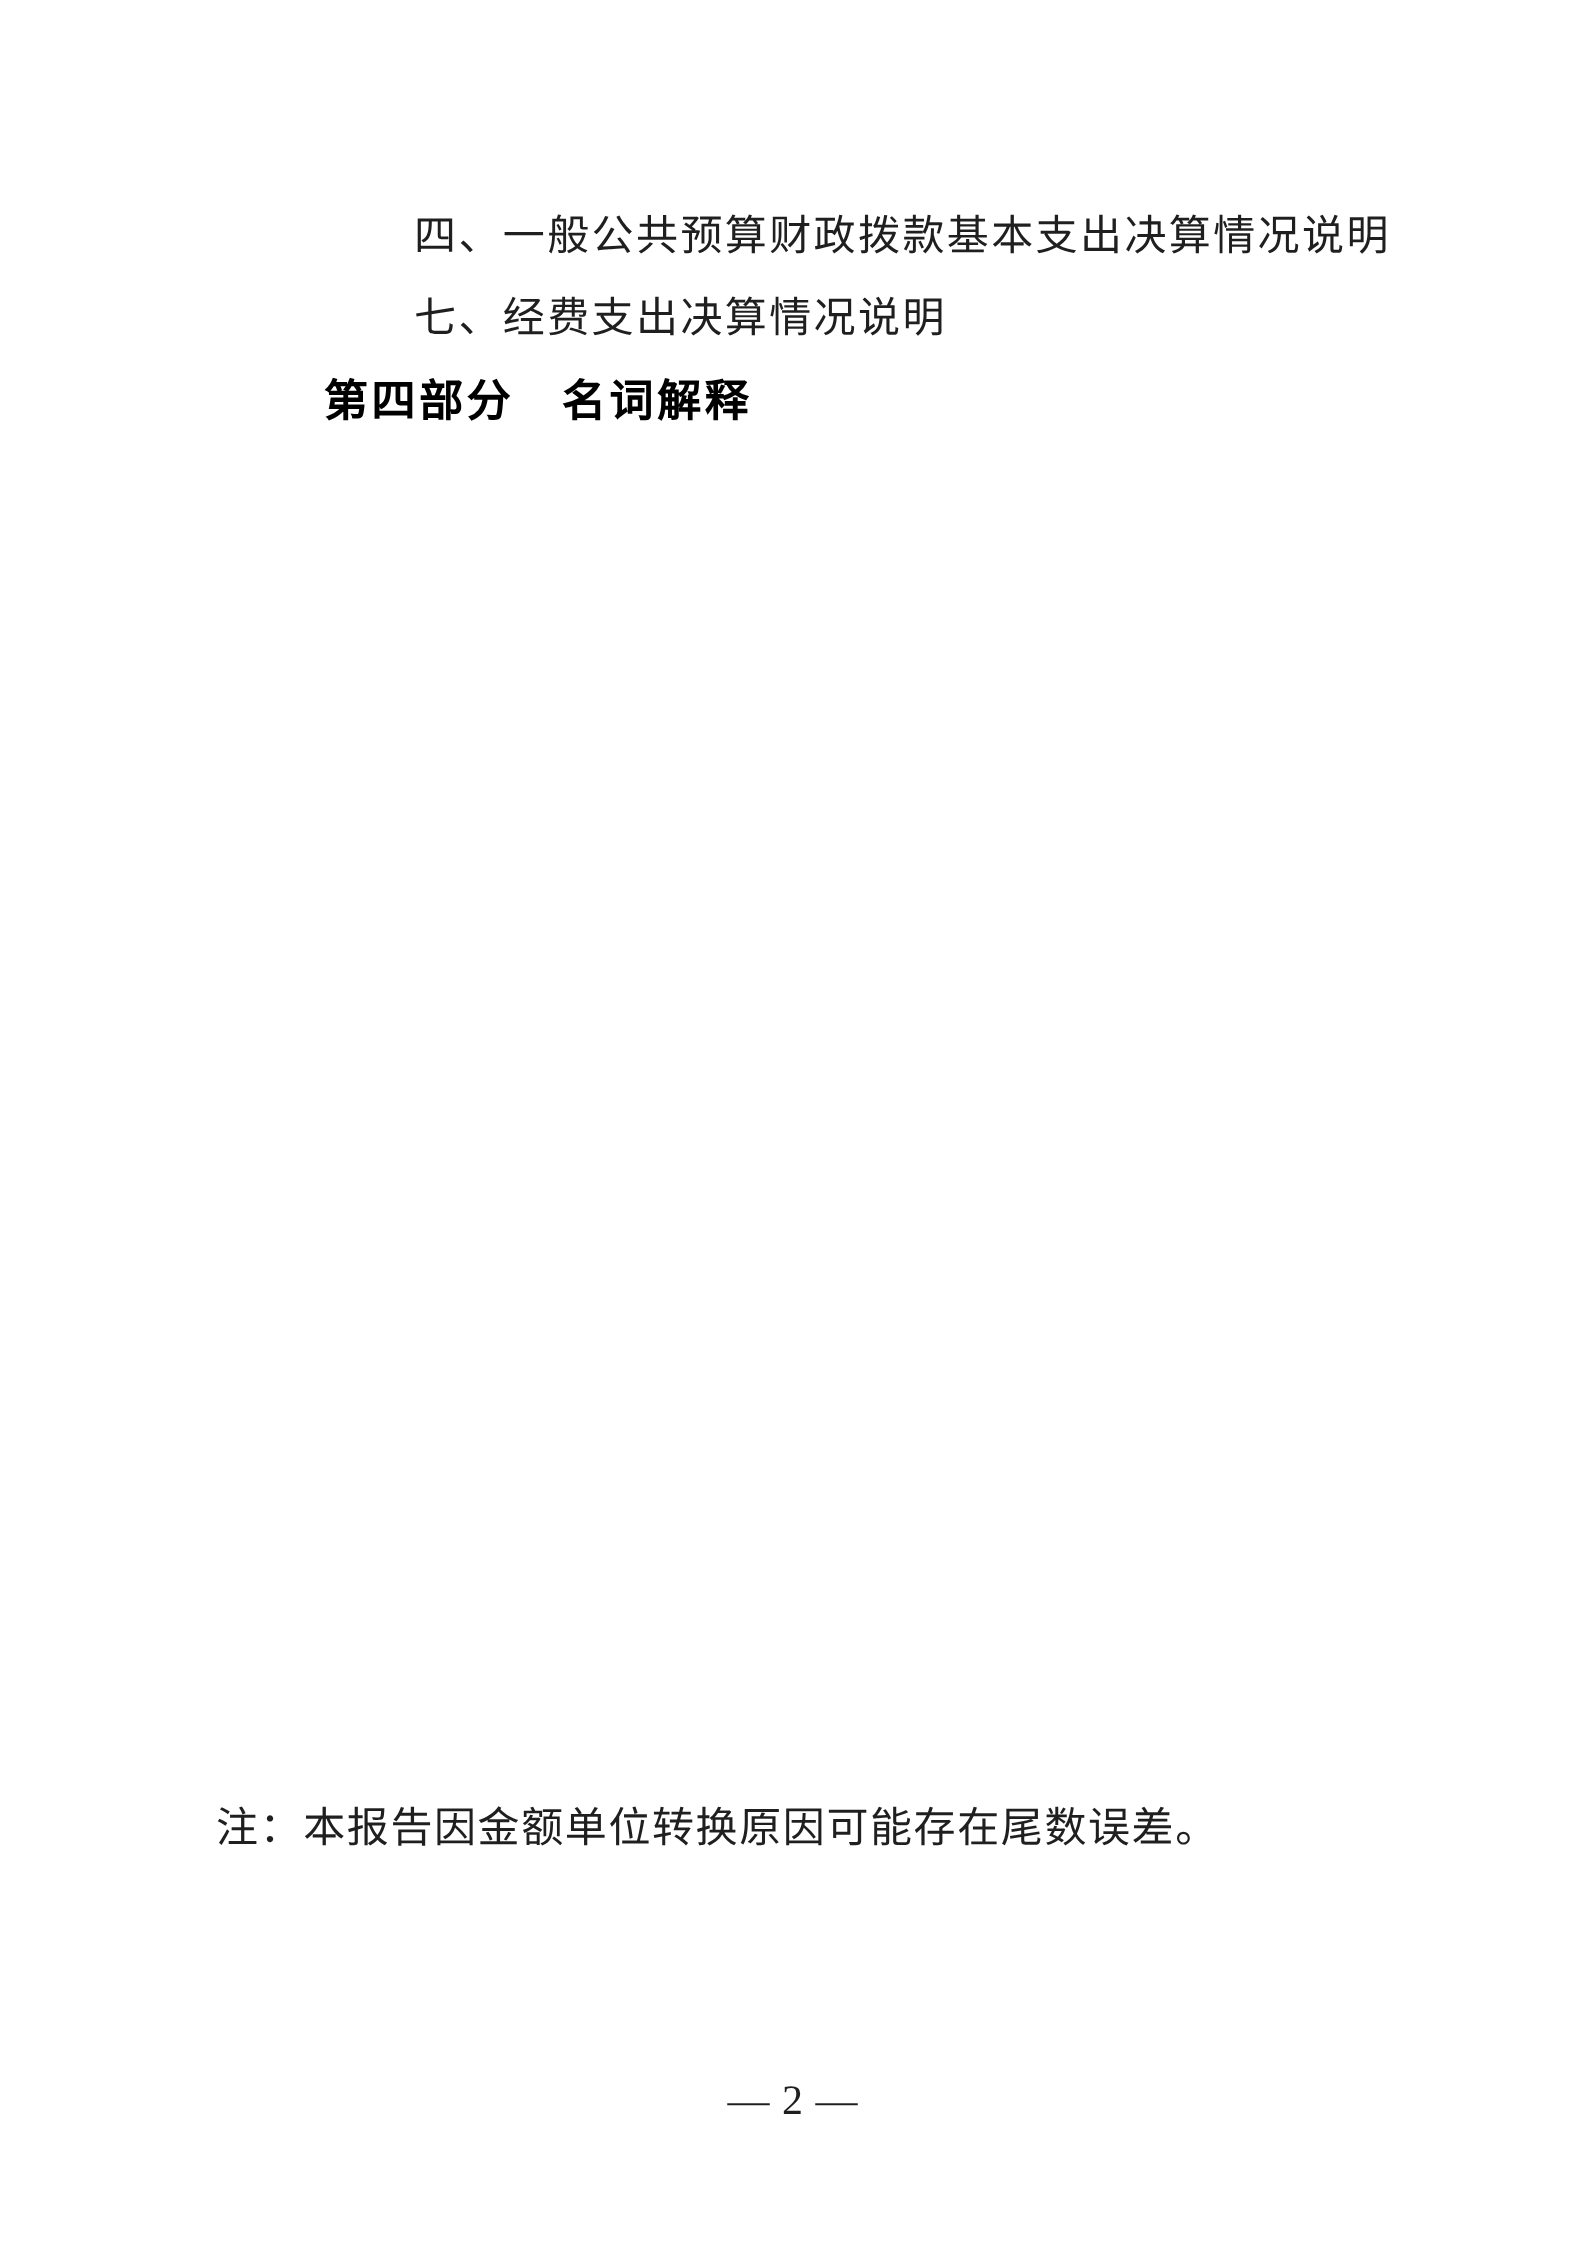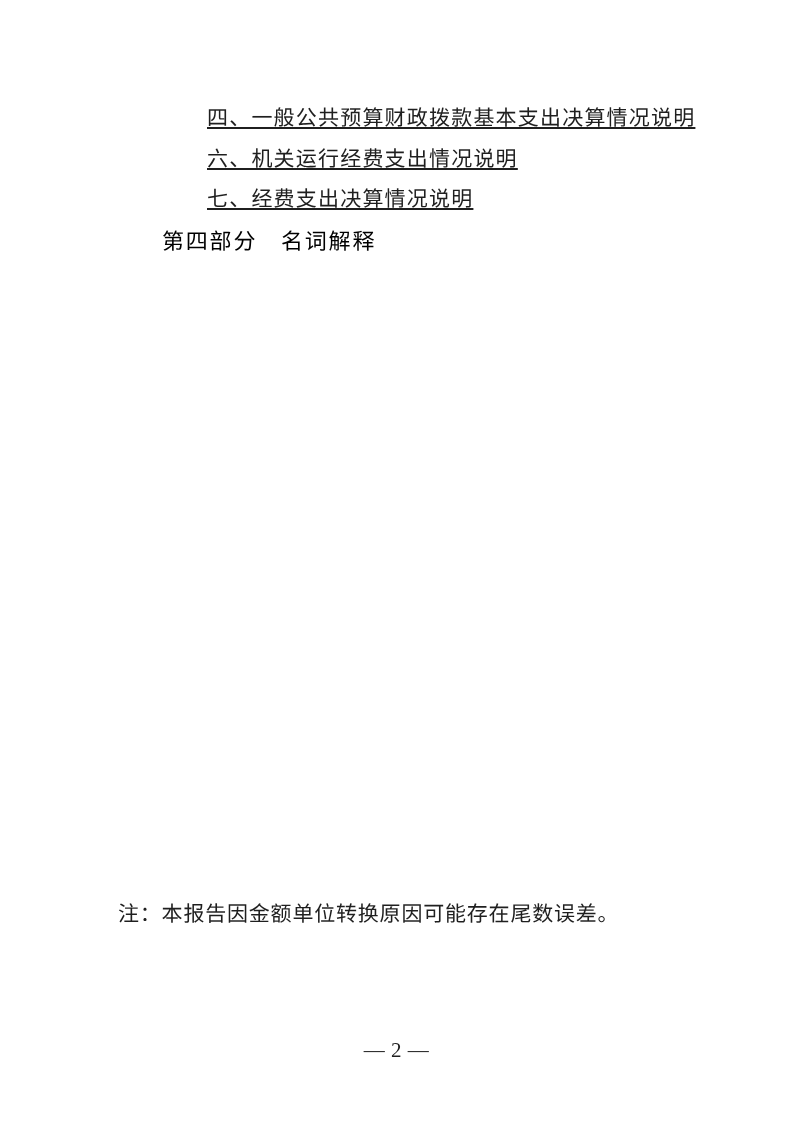--- a/index.html
+++ b/index.html
@@ -22,37 +22,36 @@
     left: 0;
     width: 793px;
   }
   .toc-item {
     padding-left: 207px;
     font-size: 21px;
     line-height: 40.5px;
     letter-spacing: 1.2px;
     white-space: nowrap;
     color: #1f1f1f;
-    text-decoration: underline;
   }
   .section-heading {
     padding-left: 162px;
     margin-top: 2px;
     font-family: "Liberation Sans", "DejaVu Sans", sans-serif;
-    font-weight: normal;
+    font-weight: bold;
     font-size: 22px;
     line-height: 40.5px;
     letter-spacing: 1.8px;
     white-space: nowrap;
     color: #000000;
   }
   .footnote {
     position: absolute;
     top: 900px;
-    left: 118px;
+    left: 108px;
     font-size: 21px;
     line-height: 28px;
     letter-spacing: 0.8px;
     white-space: nowrap;
     color: #1f1f1f;
   }
   .page-number {
     position: absolute;
     top: 1036px;
     left: 0;
@@ -64,21 +63,20 @@
     color: #1f1f1f;
   }
 </style>
 </head>
 <body>
 
 <div class="page">
 
   <div class="toc">
     <div class="toc-item">四、一般公共预算财政拨款基本支出决算情况说明</div>
-    <div class="toc-item">六、机关运行经费支出情况说明</div>
     <div class="toc-item">七、经费支出决算情况说明</div>
     <div class="section-heading">第四部分　名词解释</div>
   </div>
 
   <div class="footnote">注：本报告因金额单位转换原因可能存在尾数误差。</div>
 
   <div class="page-number">— 2 —</div>
 
 </div>
 

